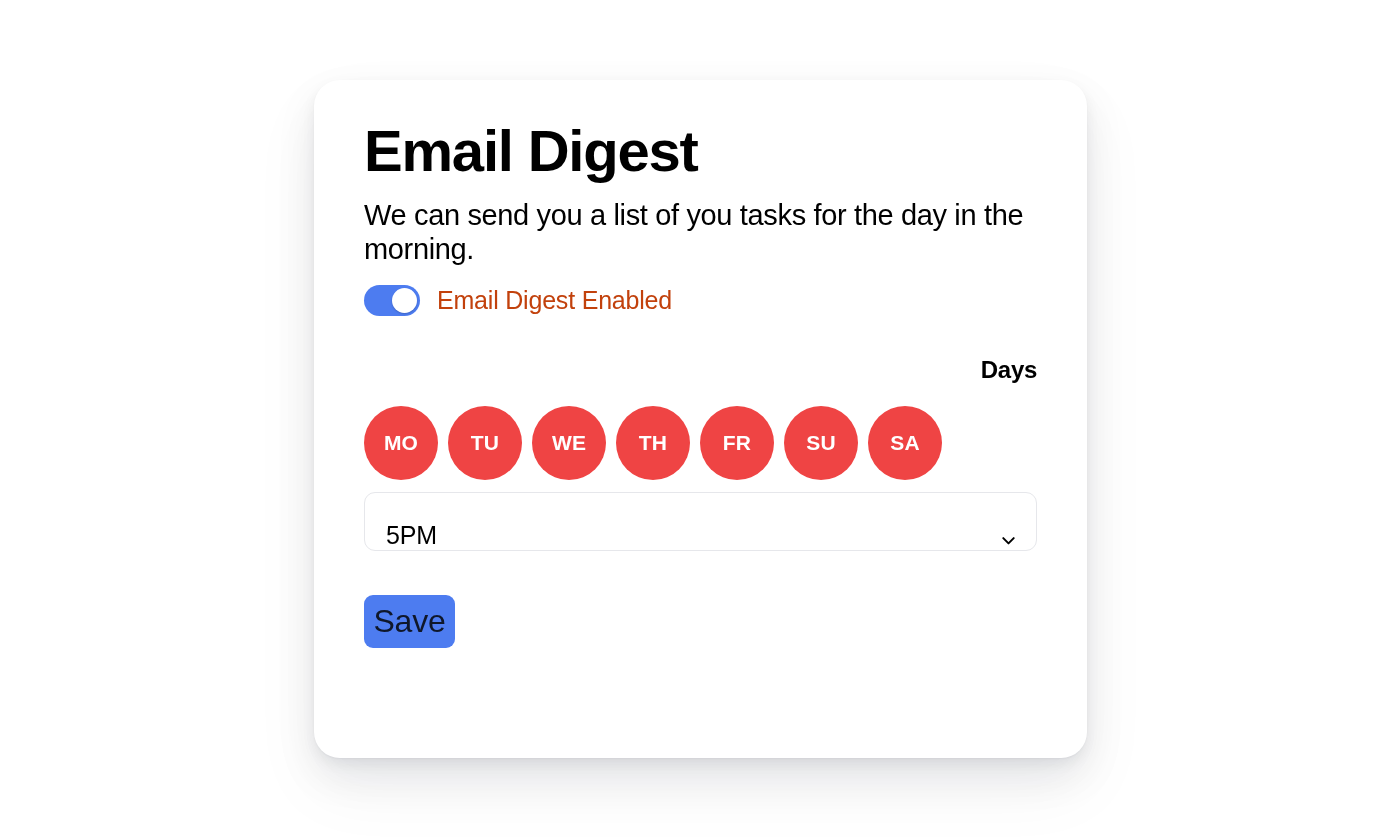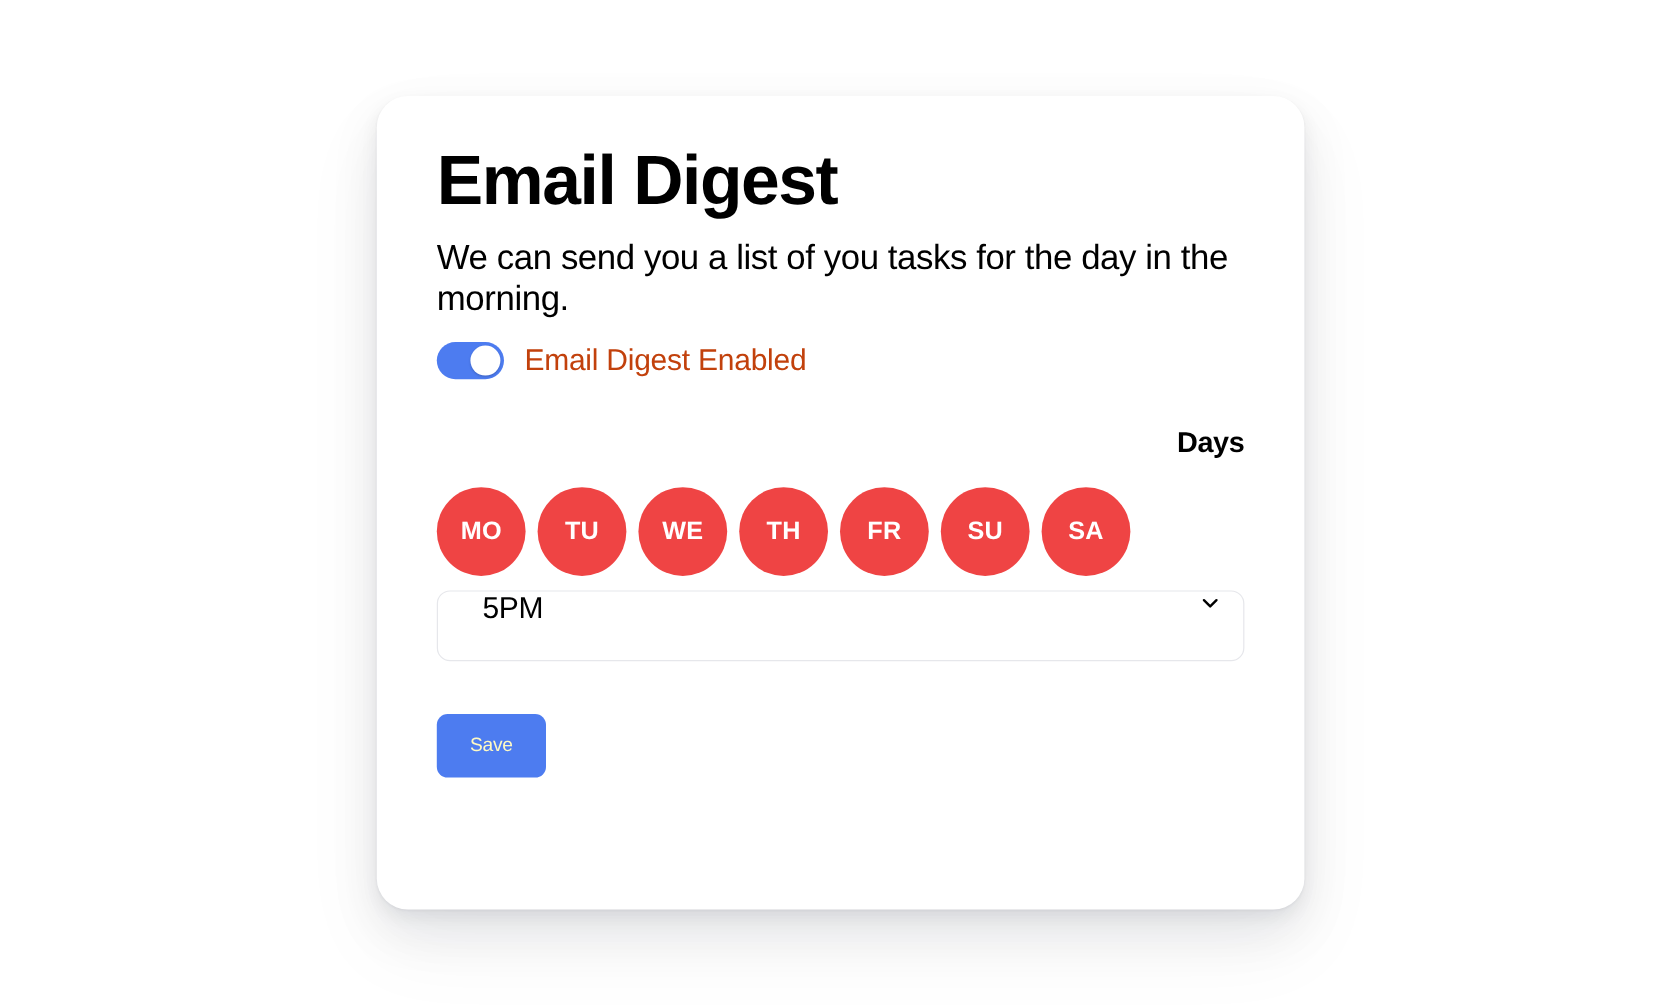--- a/index.html
+++ b/index.html
@@ -139,22 +139,22 @@
     height: 59px;
   }
 
   .select-box {
     width: 100%;
     height: 100%;
     border: 1px solid #e6e7eb;
     border-radius: 11px;
     background: #ffffff;
     display: flex;
-    align-items: flex-start;
-    padding: 0 18px 0 37px;
+    align-items: flex-end;
+    padding: 0 18px 0 21px;
     cursor: pointer;
   }
 
   .select-value {
     font-size: 25px;
     color: #000000;
     letter-spacing: -0.2px;
     flex: 1 1 auto;
   }
 
@@ -164,25 +164,25 @@
     width: 19px;
     height: 19px;
   }
 
   
   .save-button {
     margin-top: 44px;
     width: 91px;
     height: 53px;
     background: #4d7cf0;
-    color: #fef9c3;
+    color: #0f172a;
     border: none;
     border-radius: 9px;
     font-family: "Liberation Sans", sans-serif;
-    font-size: 16px;
+    font-size: 32px;
     letter-spacing: -0.2px;
     cursor: pointer;
     display: flex;
     align-items: center;
     justify-content: center;
   }
 </style>
 </head>
 <body>
 

